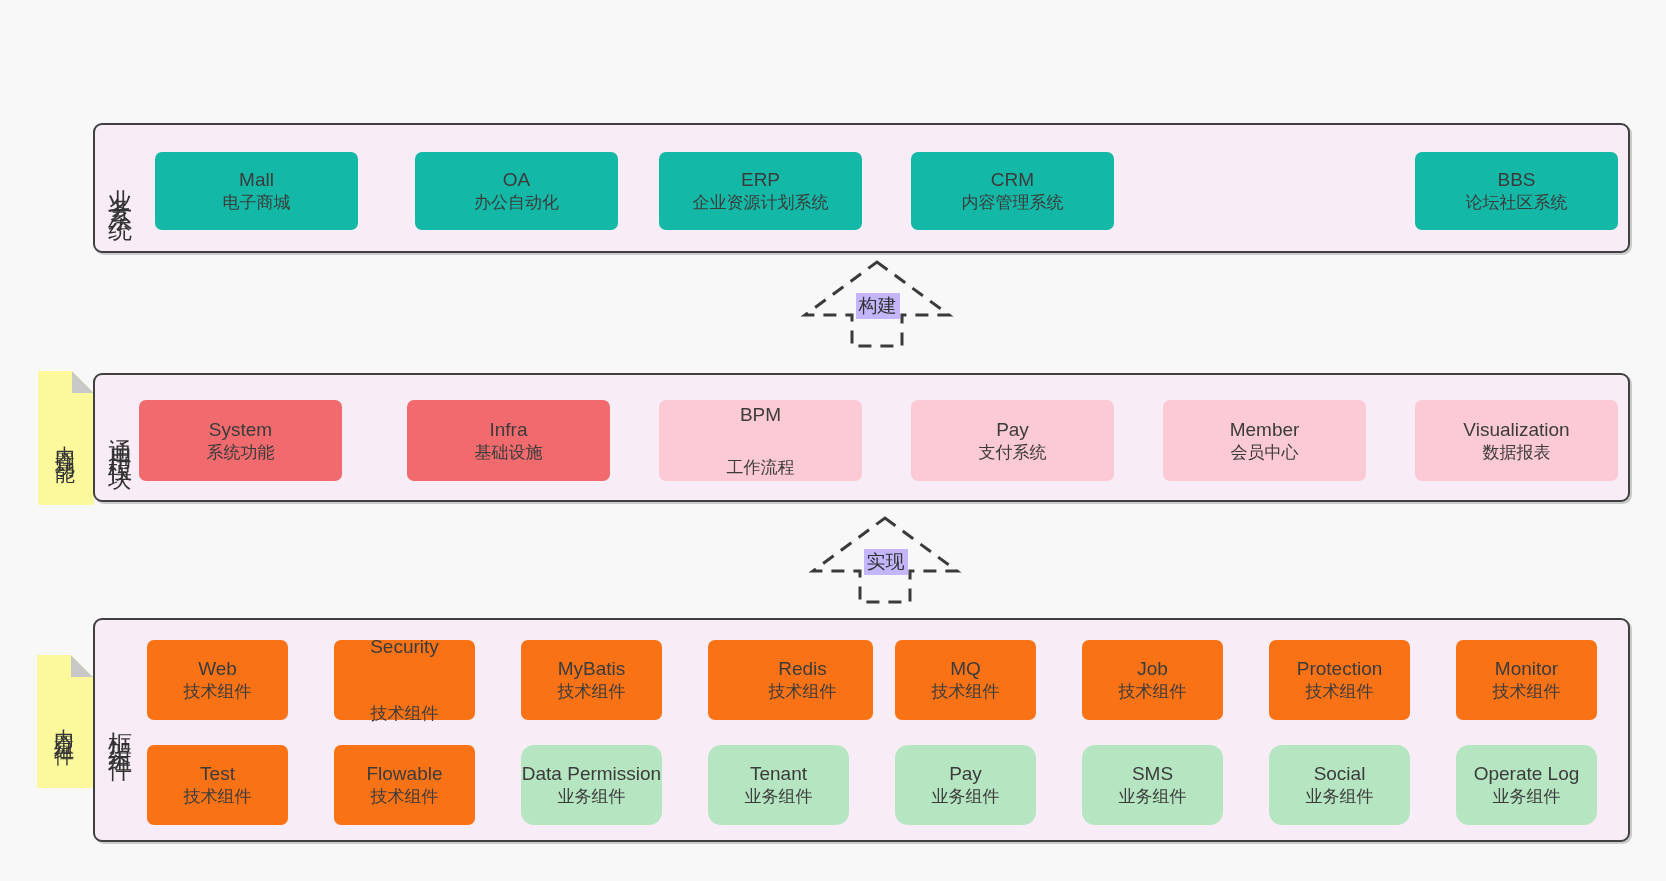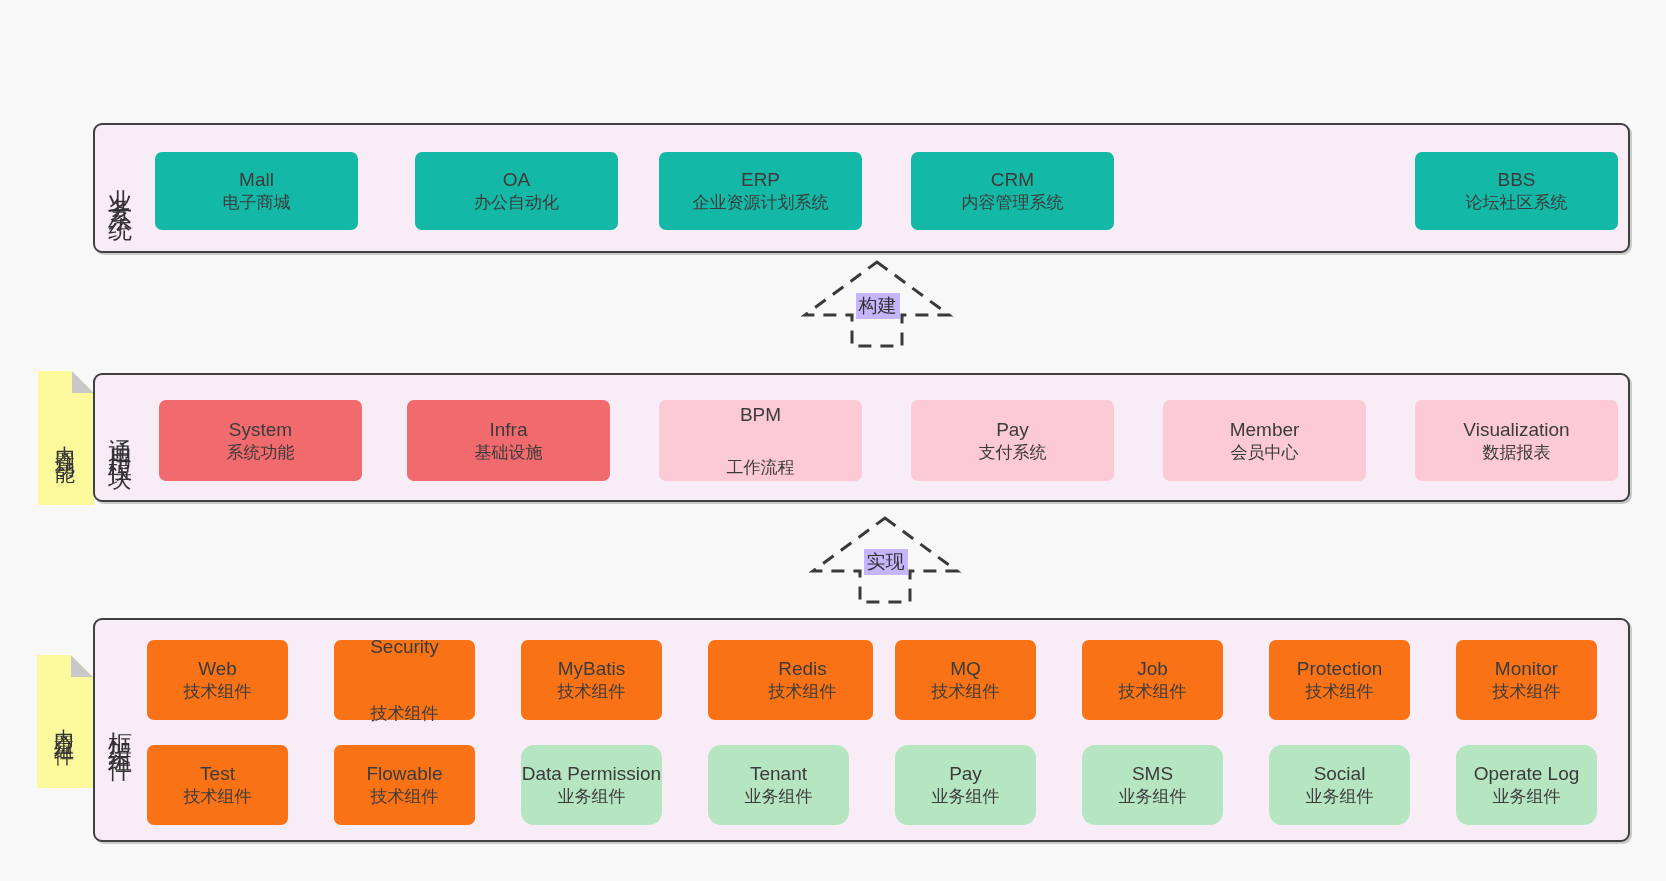--- a/index.html
+++ b/index.html
@@ -99,21 +99,21 @@
 
   <div class="arrow" style="left:795px;top:256px;">
     <svg width="165" height="95" viewBox="0 0 165 95">
       <polygon points="82,6 154,59 107,59 107,90 57,90 57,59 10,59" fill="none" stroke="#3a3a3a" stroke-width="3" stroke-dasharray="13 9"></polygon>
     </svg>
     <span class="arrow-label">构建</span>
   </div>
 
   <div class="panel" style="top:373px;height:129px;">
     <span class="panel-label">通用模块</span>
-    <div class="box b-red m-box" style="left:64px;text-align:right;">
+    <div class="box b-red m-box" style="left:44px;text-align:right;">
       <span class="name">System</span>
       <span class="sub">系统功能</span>
     </div>
     <div class="box b-red m-box" style="left:312px;">
       <span class="name">Infra</span>
       <span class="sub">基础设施</span>
     </div>
     <div class="box b-pink m-box" style="left:564px;gap:30px;">
       <span class="name">BPM</span>
       <span class="sub">工作流程</span>

